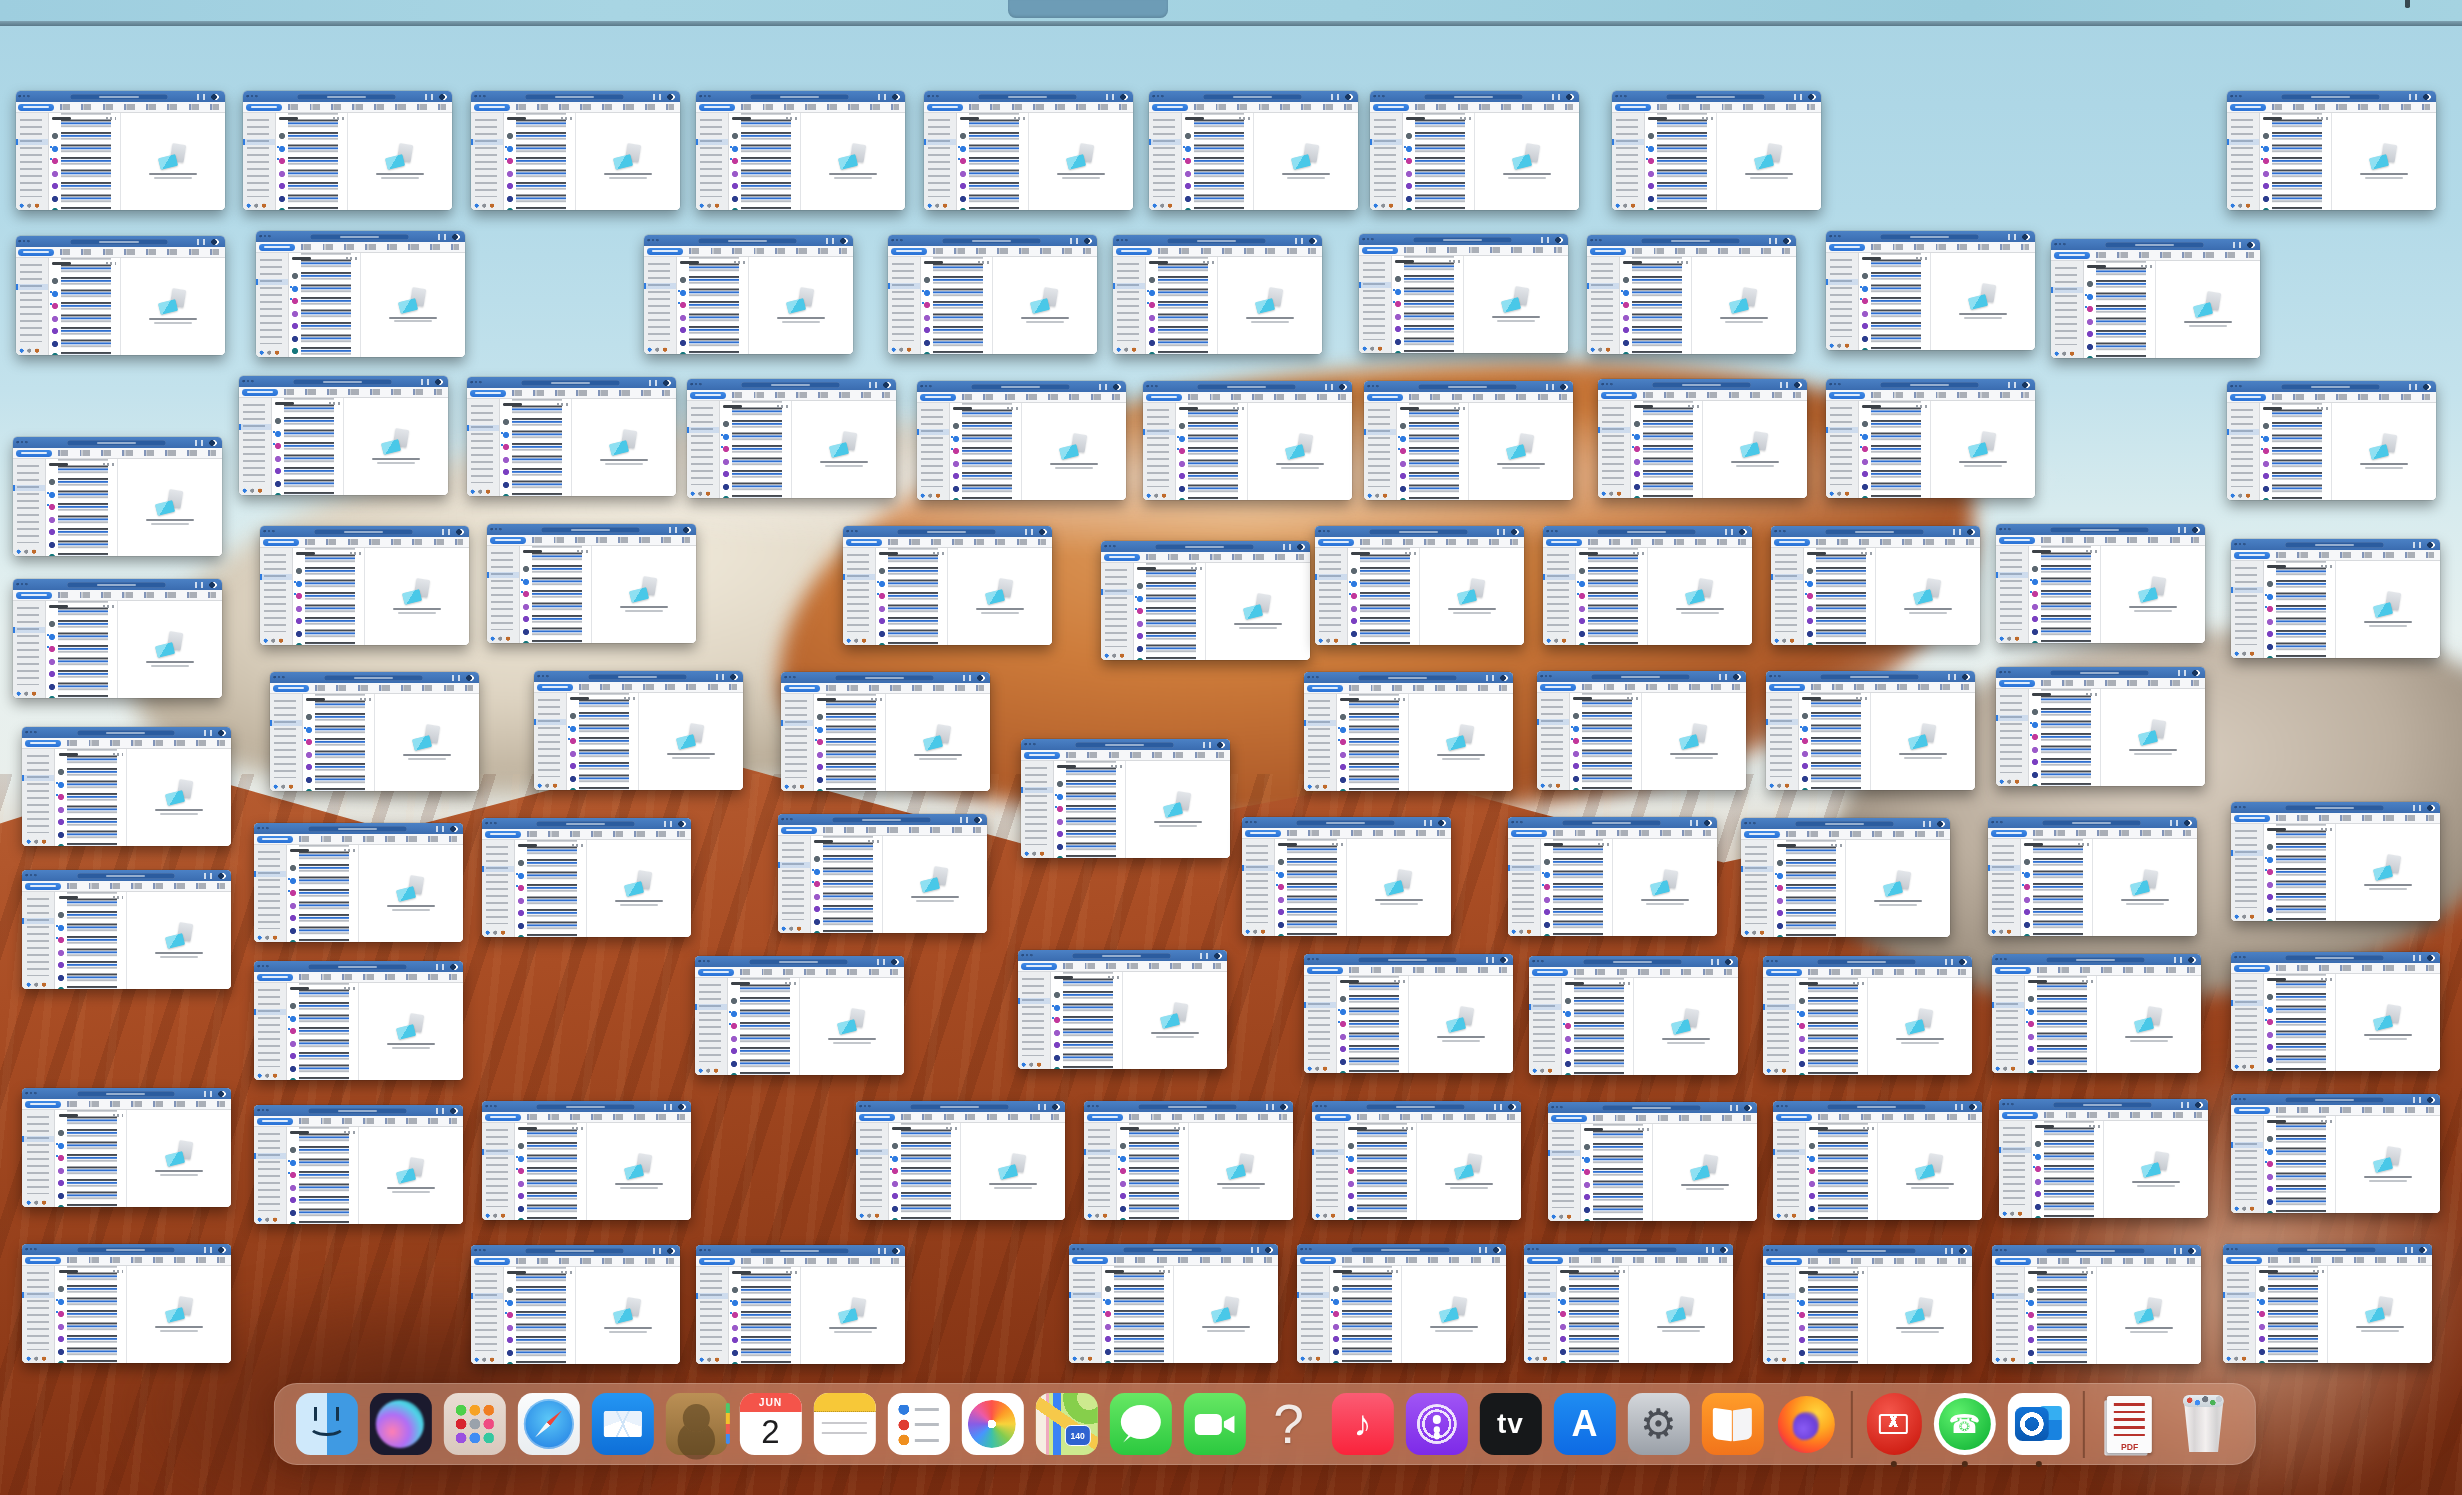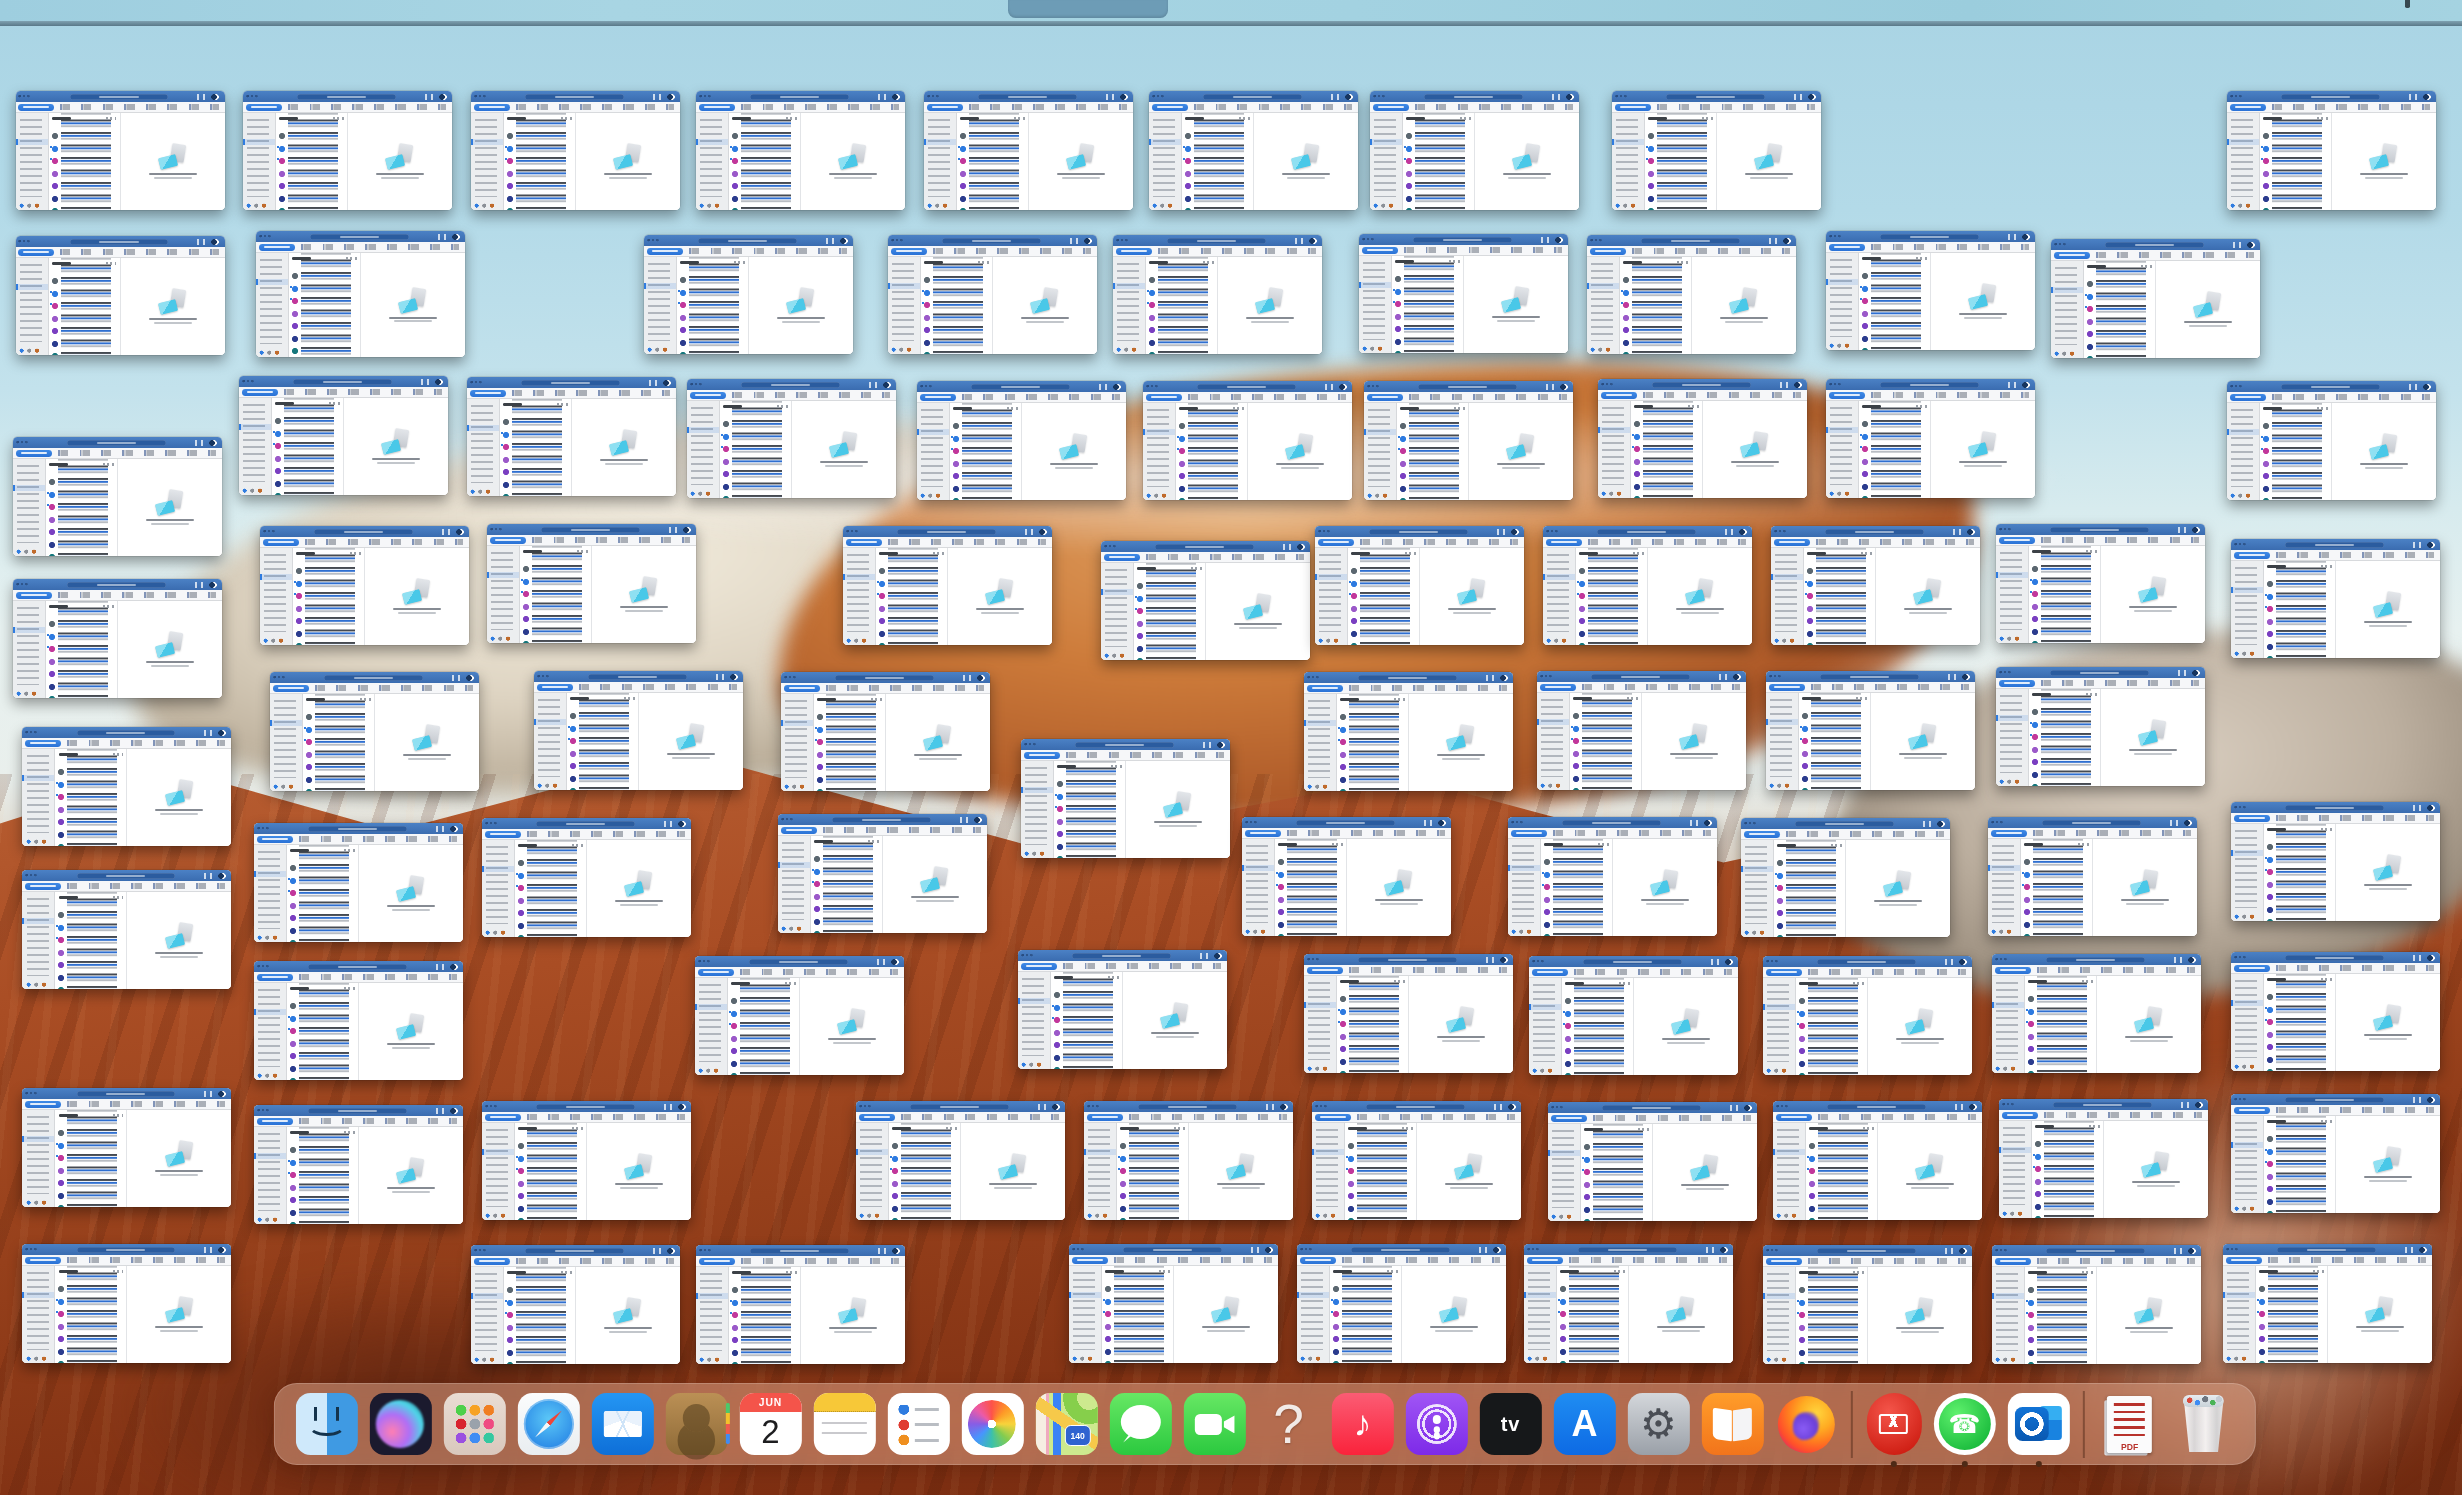--- a/index.html
+++ b/index.html
@@ -209,21 +209,21 @@
   .ic-music .glyph{font-size:36px;font-weight:bold;}
   
   .ic-podcasts{background:linear-gradient(180deg,#a055f5,#7d2ae8);}
   .ic-podcasts::before{content:"";position:absolute;left:11.2px;top:11.2px;width:40px;height:40px;border-radius:50%;
     background:
       radial-gradient(circle,transparent 0 12px,rgba(255,255,255,.85) 12px 14.6px,transparent 14.6px 17px,rgba(255,255,255,.85) 17px 20px,transparent 20px);}
   .ic-podcasts::after{content:"";position:absolute;left:27px;top:22.4px;width:8.6px;height:8.6px;border-radius:50%;background:#fff;
     box-shadow:0 10.3px 0 -0.9px #fff,0 16.3px 0 -0.9px #fff;}
   
   .ic-tv{background:#16181a;}
-  .ic-tv .glyph{font-size:20px;font-weight:bold;letter-spacing:0.9px;}
+  .ic-tv .glyph{font-size:28px;font-weight:bold;letter-spacing:0.9px;}
   
   .ic-app-store{background:linear-gradient(180deg,#1f8df2,#0d6ae4);}
   .ic-app-store .glyph{font-size:36px;font-weight:bold;}
   
   .ic-system-preferences{background:linear-gradient(180deg,#d4d7db,#9aa0a8);}
   .ic-system-preferences .glyph{color:#4a4e55;font-size:41px;}
   
   .ic-books{background:linear-gradient(180deg,#ff9d2a,#f2741b);}
   .ic-books::before{content:"";position:absolute;left:11.2px;top:15.5px;width:19px;height:31px;background:#fff;
     border-radius:2.6px 0.9px 0.9px 5.2px;transform:skewY(8deg);}

